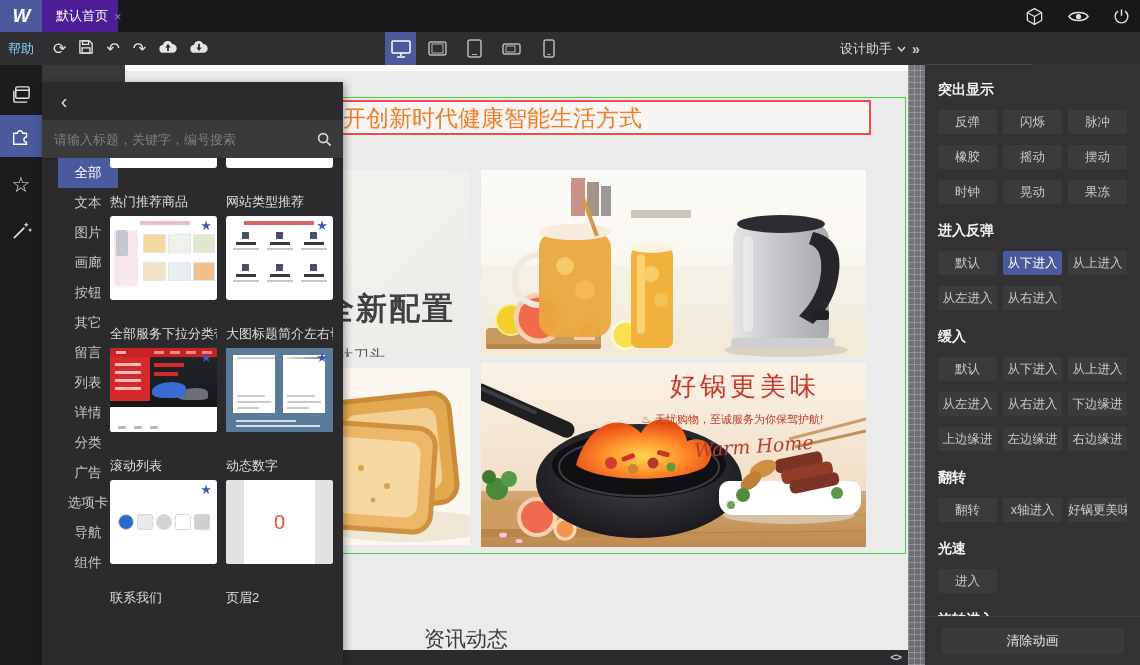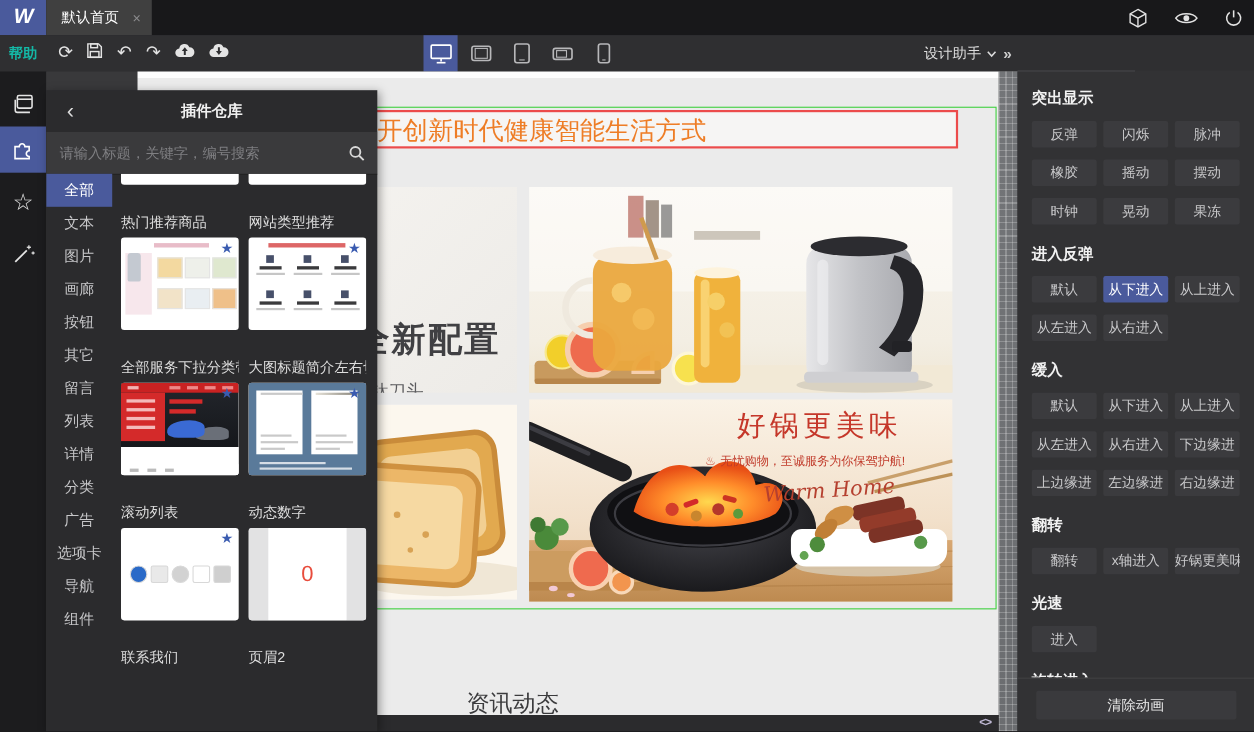--- a/index.html
+++ b/index.html
@@ -4,31 +4,31 @@
 <style>
   html,body{margin:0;padding:0;background:#111;}
   body{font-family:"Liberation Sans","DejaVu Sans",sans-serif;-webkit-font-smoothing:antialiased;}
   .app{position:relative;width:1140px;height:665px;overflow:hidden;background:#2e2e30;}
 
   
   .topbar{position:absolute;left:0;top:0;width:1140px;height:32px;background:#18181a;}
   .logo{position:absolute;left:0;top:0;width:42px;height:32px;background:#4a5a9c;color:#fff;
         display:flex;align-items:center;justify-content:center;font-weight:bold;font-style:italic;
         font-size:19px;letter-spacing:-1px;}
-  .page-tab{position:absolute;left:42px;top:0;width:96px;height:32px;background:#404040;
+  .page-tab{position:absolute;left:42px;top:0;width:76px;height:32px;background:#4c1d95;
         display:flex;align-items:center;padding:0 10px 0 14px;box-sizing:border-box;}
   .page-tab .tab-label{color:#fff;font-size:13px;flex:1;white-space:nowrap;}
   .page-tab .tab-close{color:#8a8a8c;font-size:13px;margin-left:6px;cursor:pointer;}
   .tb-icons{position:absolute;right:10px;top:0;height:32px;display:flex;align-items:center;gap:24px;}
   .tb-icons svg{display:block;}
 
   
   .toolbar{position:absolute;left:0;top:32px;width:1140px;height:33px;background:#2f2f31;}
   .help-label{position:absolute;left:8px;top:0;height:33px;display:flex;align-items:center;
-        color:#14b8a6;font-size:13px;font-weight:bold;}
+        color:#7dd3fc;font-size:13px;font-weight:normal;}
   .doc-icons{position:absolute;left:53px;top:0;height:33px;display:flex;align-items:center;gap:13px;color:#e4e4e4;}
   .doc-icons .uglyph{font-size:16px;line-height:1;}
   .device-group{position:absolute;left:385px;top:0;height:33px;display:flex;}
   .dev-btn{width:31px;height:33px;display:flex;align-items:center;justify-content:center;}
   .dev-btn.active{background:#4a5a9c;}
   .dev-btn + .dev-btn{margin-left:6px;}
   .assistant{position:absolute;left:840px;top:0;height:33px;display:flex;align-items:center;gap:5px;
         color:#dcdcdc;font-size:13px;}
   .more-chevrons{position:absolute;left:906px;top:0;width:20px;height:33px;display:flex;align-items:center;
         justify-content:center;color:#cfcfcf;font-size:14px;font-weight:bold;}
@@ -84,21 +84,21 @@
         z-index:6;overflow:hidden;box-shadow:2px 2px 8px rgba(0,0,0,.35);}
   .pp-header{position:absolute;left:0;top:0;width:301px;height:38px;display:flex;align-items:center;}
   .pp-back{width:44px;text-align:center;color:#dedede;font-size:20px;line-height:38px;cursor:pointer;}
   .pp-title{position:absolute;left:0;width:301px;text-align:center;color:#f0f0f0;font-size:14px;font-weight:bold;}
   .pp-search{position:absolute;left:0;top:38px;width:301px;height:38px;background:#3a3a3c;
         border-bottom:1px solid #222;display:flex;align-items:center;}
   .search-input{flex:1;background:transparent;border:none;outline:none;color:#cfcfcf;font-size:13px;
         padding:0 8px 0 12px;font-family:inherit;}
   .search-input::placeholder{color:#7f7f82;}
   .pp-search-btn{width:38px;height:38px;display:flex;align-items:center;justify-content:center;}
-  .cats{position:absolute;left:0;top:76px;width:60px;bottom:0;}
+  .cats{position:absolute;left:16px;top:76px;width:60px;bottom:0;}
   .cat-item{height:30px;display:flex;align-items:center;justify-content:center;color:#c6c6c8;
         font-size:13.5px;cursor:pointer;white-space:nowrap;}
   .cat-item.active{background:#4a5a9c;color:#fff;}
   .pgrid{position:absolute;left:68px;top:76px;right:10px;bottom:0;overflow:hidden;display:grid;
         grid-template-columns:107px 107px;column-gap:9px;align-content:start;}
   .stub{height:10px;background:#fff;border-radius:0 0 3px 3px;}
   .pitem{width:107px;}
   .plabel{margin:25px 0 5px;font-size:13px;color:#dedede;white-space:nowrap;overflow:hidden;}
   .thumb{height:84px;background:#fff;border-radius:3px;position:relative;overflow:hidden;cursor:pointer;}
   .star{position:absolute;top:2px;right:5px;color:#3a5bb0;font-size:13px;z-index:2;}
@@ -454,21 +454,20 @@
 
   <div class="bottombar">
     <span class="code-toggle">&lt;&gt;</span>
   </div>
 
   <div class="vscroll"></div>
 
   <div class="plugin-panel">
     <div class="pp-header">
       <span class="pp-back">‹</span>
-      <span class="pp-title">插件仓库</span>
     </div>
     <div class="pp-search">
       <input class="search-input" type="text" placeholder="请输入标题，关键字，编号搜索" style="">
       <span class="pp-search-btn">
         <svg width="15" height="15" viewBox="0 0 16 16" fill="none" stroke="#d8d8d8" stroke-width="1.8">
           <circle cx="6.5" cy="6.5" r="4.8"></circle>
             <line x1="10.2" y1="10.2" x2="14.5" y2="14.5"></line>
         </svg>
       </span>
     </div>

